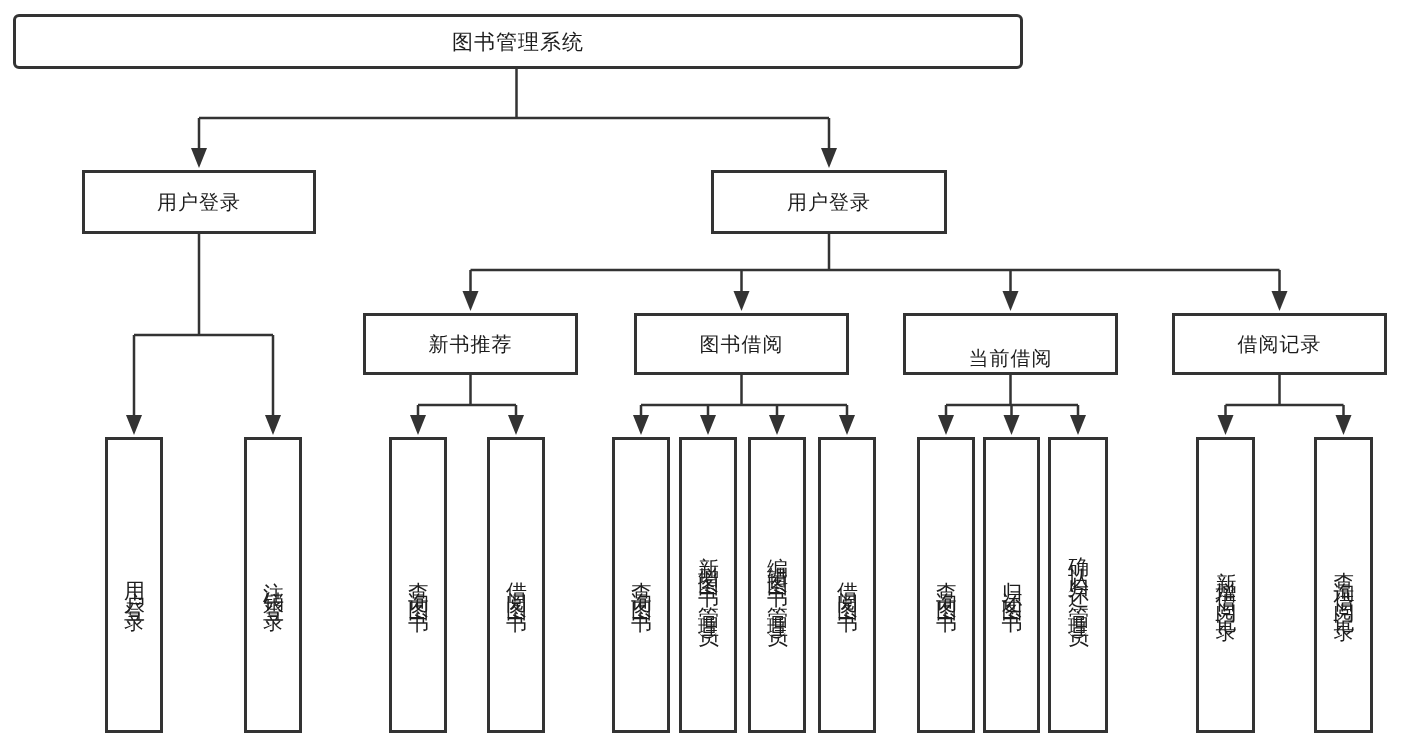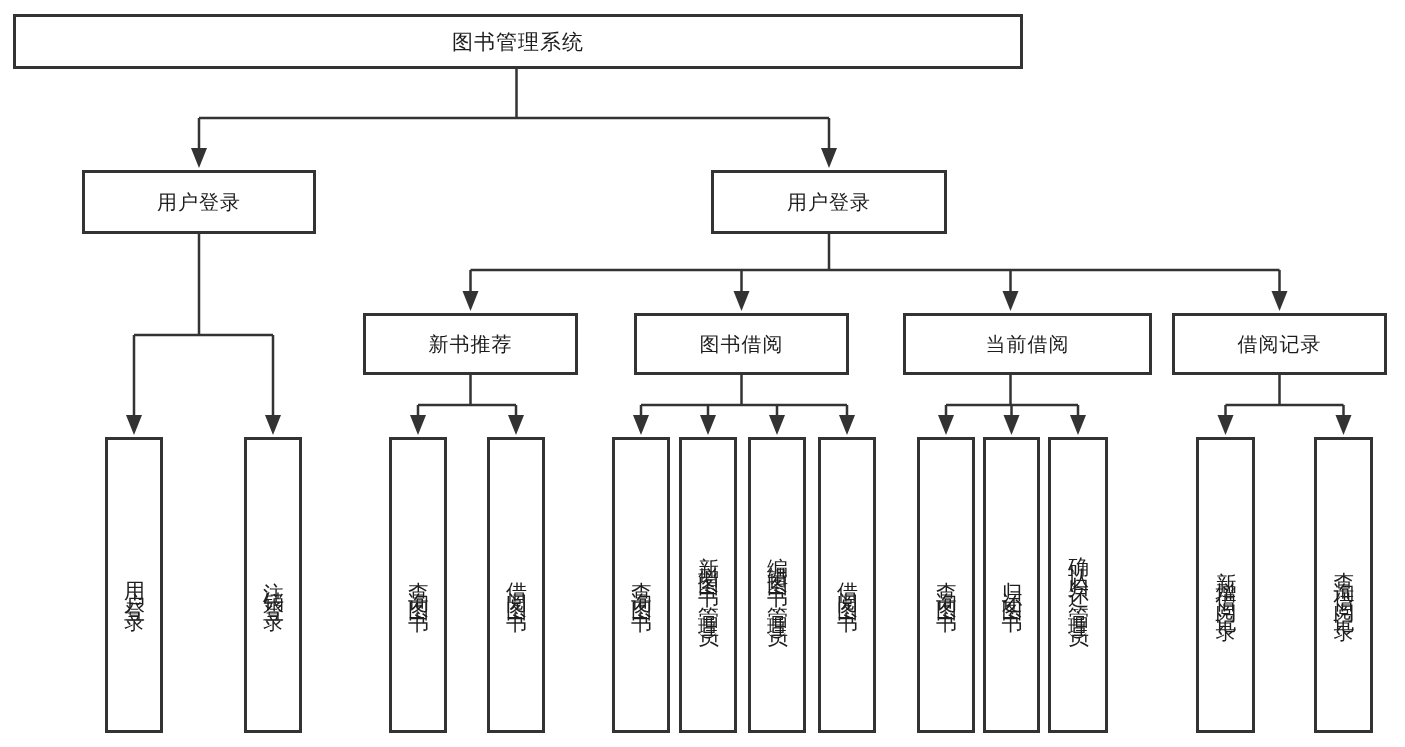--- a/index.html
+++ b/index.html
@@ -113,38 +113,38 @@
       <path class="arrowhead" d="M1003.5 415 L1019.5 415 L1011.5 435 Z"></path>
       <path class="arrowhead" d="M1070 415 L1086 415 L1078 435 Z"></path>
     </g>
     <g>
       <path class="line" d="M1279.5 375 V405 M1225.5 405 H1343.5 M1225.5 405 V415 M1343.5 405 V415"></path>
       <path class="arrowhead" d="M1217.5 415 L1233.5 415 L1225.5 435 Z"></path>
       <path class="arrowhead" d="M1335.5 415 L1351.5 415 L1343.5 435 Z"></path>
     </g>
   </svg>
 
-  <div class="hbox root" style="left:13px; top:14px; width:1010px; height:55px;">
+  <div class="hbox root" style="left:13px; top:14px; width:1010px; height:55px;border-radius:6px;">
     <span>图书管理系统</span>
   </div>
 
   <div class="hbox" style="left:82px; top:170px; width:234px; height:64px;">
     <span>用户登录</span>
   </div>
   <div class="hbox" style="left:711px; top:170px; width:236px; height:64px;">
     <span>用户登录</span>
   </div>
 
   <div class="hbox" style="left:634px; top:313px; width:215px; height:62px;">
     <span>图书借阅</span>
   </div>
   <div class="hbox" style="left:363px; top:313px; width:215px; height:62px;">
     <span>新书推荐</span>
   </div>
-  <div class="hbox" style="left:903px; top:313px; width:249px; height:62px;">
+  <div class="hbox" style="left:903px; top:313px; width:215px; height:62px;align-items:flex-end;">
     <span>当前借阅</span>
   </div>
   <div class="hbox" style="left:1172px; top:313px; width:215px; height:62px;">
     <span>借阅记录</span>
   </div>
 
   <div class="vbox" style="left:105px; top:437px; width:58px; height:296px;">
     <span class="vlabel">用户登录</span>
   </div>
   <div class="vbox" style="left:244px; top:437px; width:58px; height:296px;">

